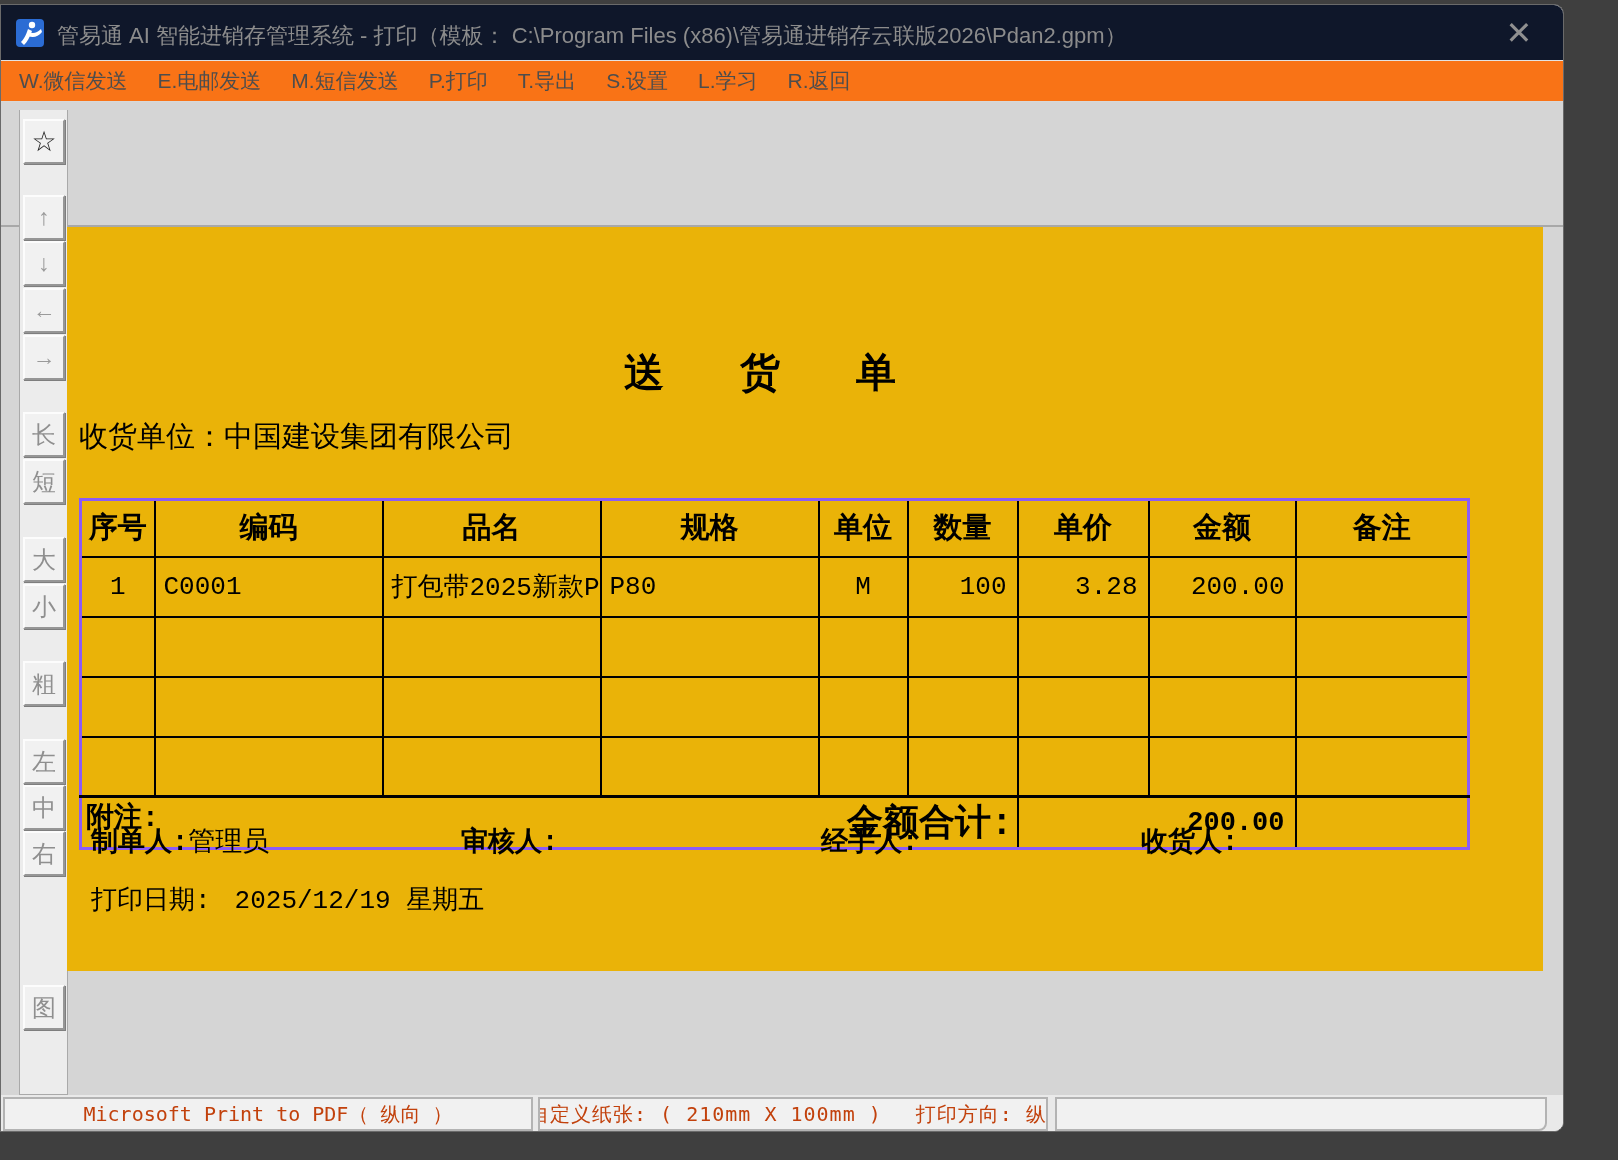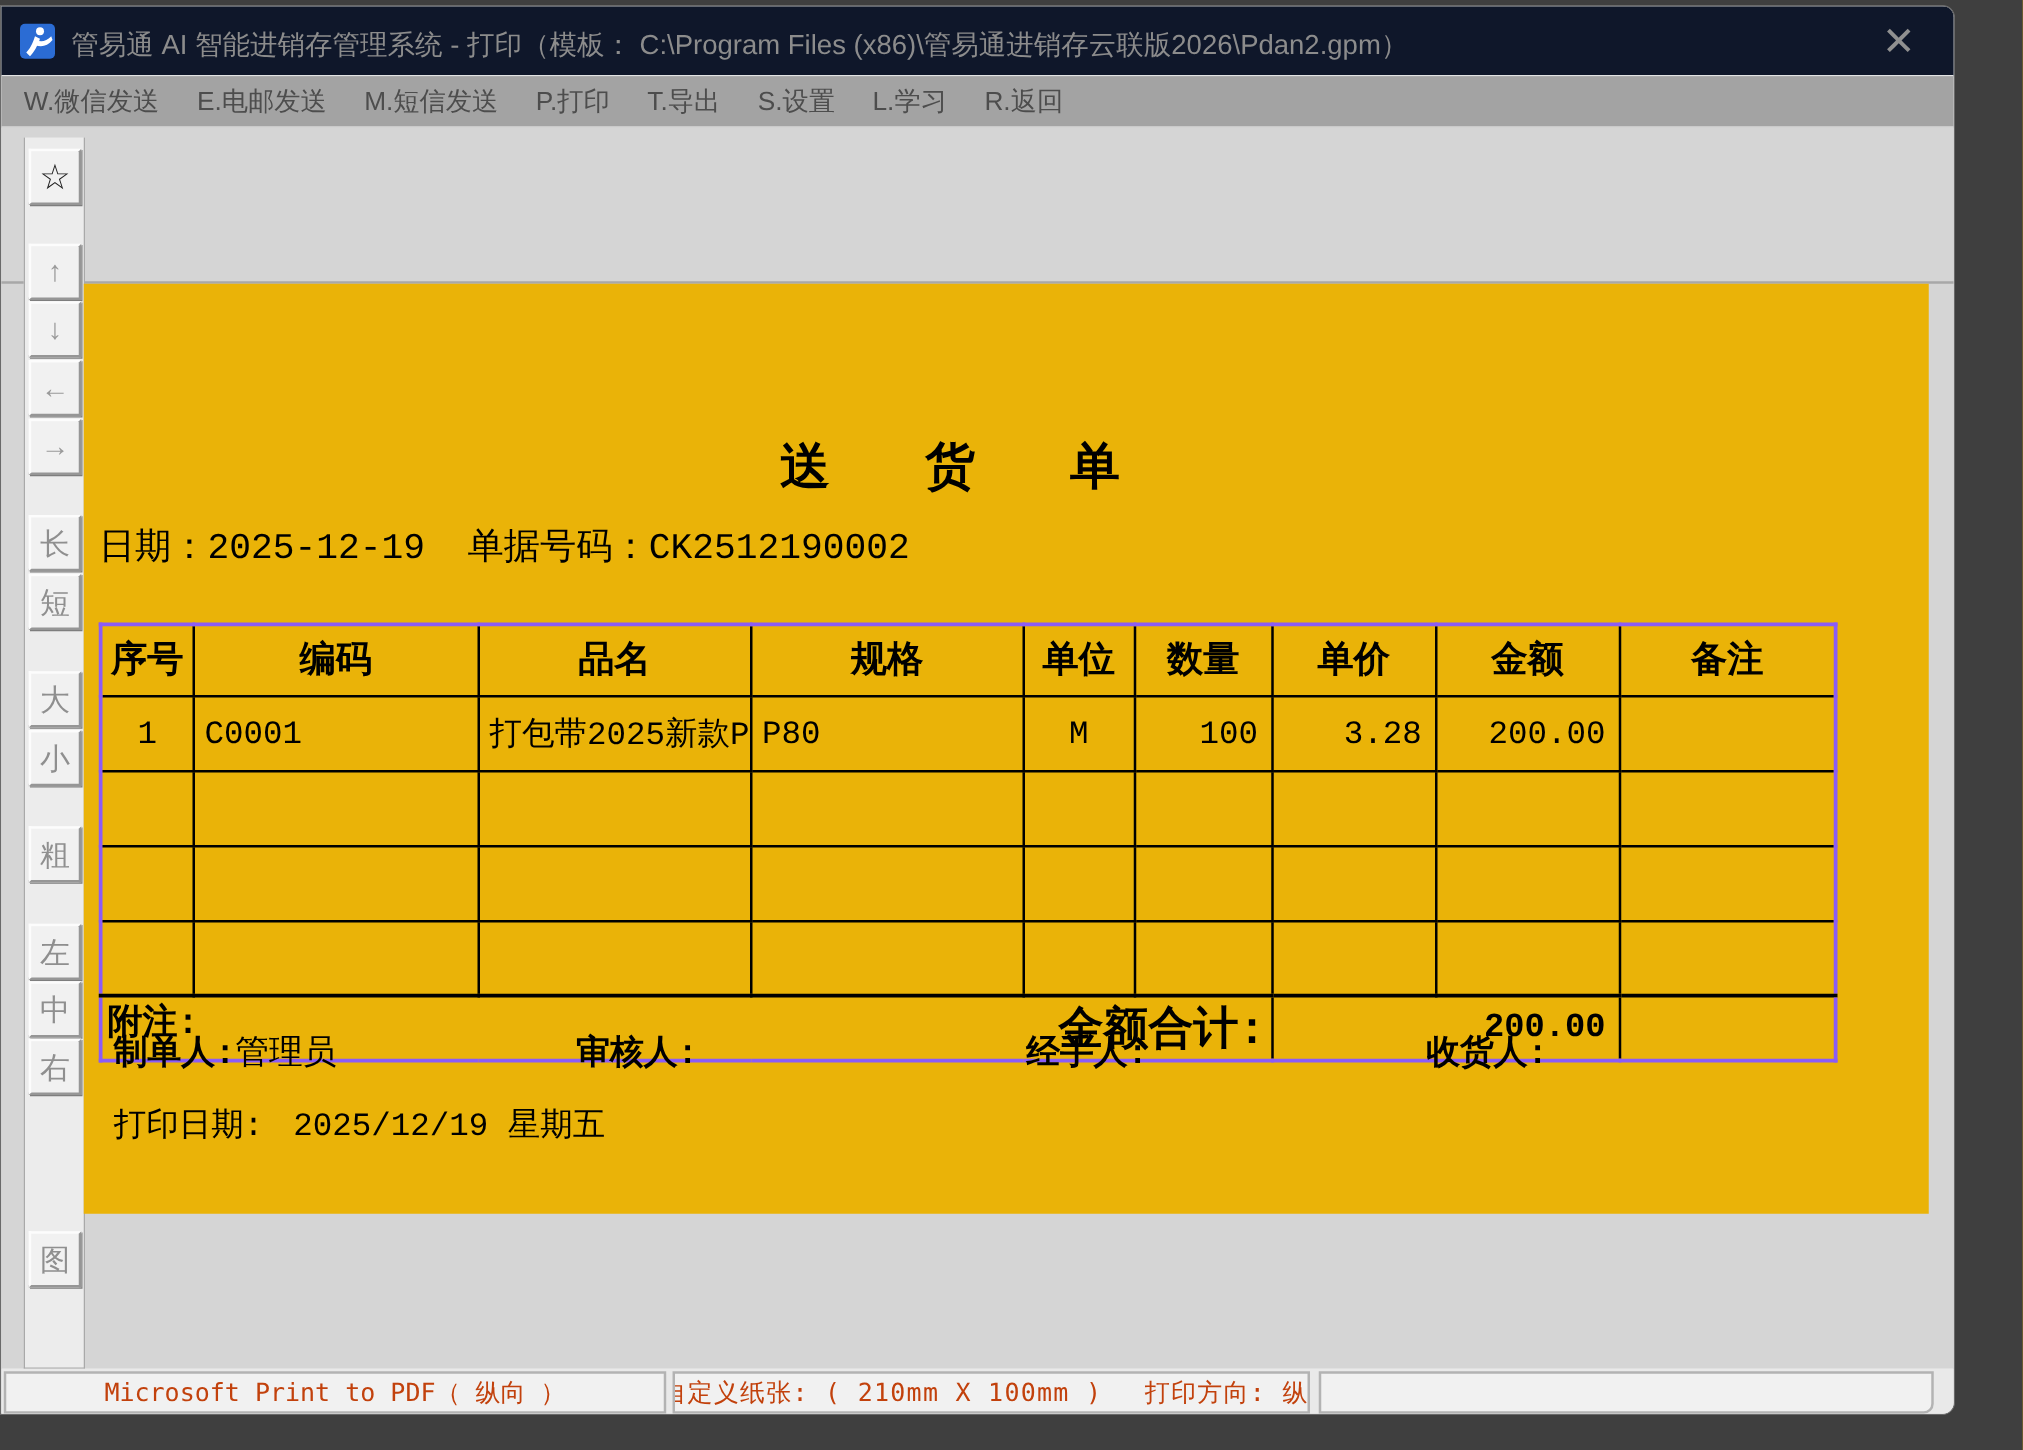--- a/index.html
+++ b/index.html
@@ -15,21 +15,21 @@
               background:#0f172a; border-bottom:1px solid #e3e3e3; }
   .app-icon { position:absolute; left:14px; top:13px; width:30px; height:30px; }
   .title-text { position:absolute; left:56px; top:16px; font-size:22px; color:#8c8c8c;
                 white-space:nowrap; }
   .close-btn { position:absolute; right:22px; top:8px; width:44px; height:40px;
                font-size:32px; color:#909090; text-align:center; line-height:40px;
                font-weight:400; cursor:default; }
 
   
   .menubar { position:absolute; left:0; top:56px; width:100%; height:41px;
-             background:#a3a3a3; border-bottom:1px solid #d8d8d8;
+             background:#f97316; border-bottom:1px solid #d8d8d8;
              display:flex; align-items:center; padding-left:18px; }
   .menu-item { font-size:21px; color:#4d4d4d; margin-right:30px; white-space:nowrap; }
 
   
   .content { position:absolute; left:0; top:97px; width:100%; height:993px;
              background:#d5d5d5; }
   .top-divider { position:absolute; left:0; top:123px; width:100%; height:0;
                  border-top:2px solid #a8a8a8; }
 
   
@@ -134,21 +134,21 @@
       <div class="tb-btn" style="top:629px">左</div>
       <div class="tb-btn" style="top:675px">中</div>
       <div class="tb-btn" style="top:721px">右</div>
       <div class="tb-btn" style="top:875px">图</div>
     </div>
 
     <div class="page">
       <div class="doc-title">送 货 单</div>
 
       <div class="doc-info">
-        <span class="right"><span>日期：</span><span>2025-12-19</span><span class="gap"></span><span>单据号码：</span><span>CK2512190002</span></span>
+        <span class="left"><span>收货单位：</span><span>中国建设集团有限公司</span></span>
       </div>
 
       <table class="doc-table">
         <colgroup>
           <col style="width:74px">
             <col style="width:228px">
             <col style="width:218px">
           <col style="width:218px">
             <col style="width:89px">
             <col style="width:110px">

